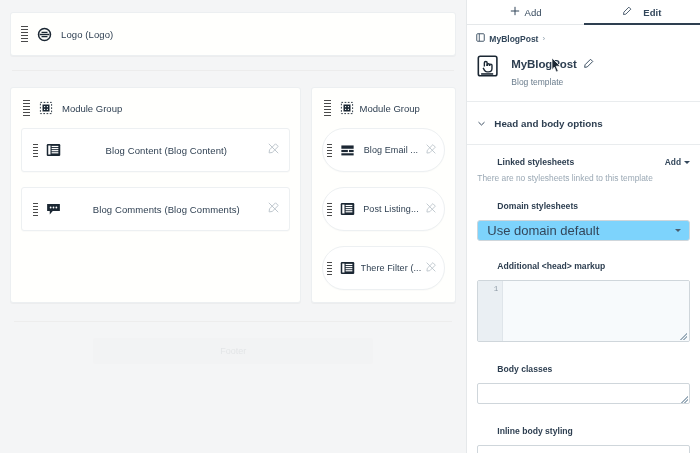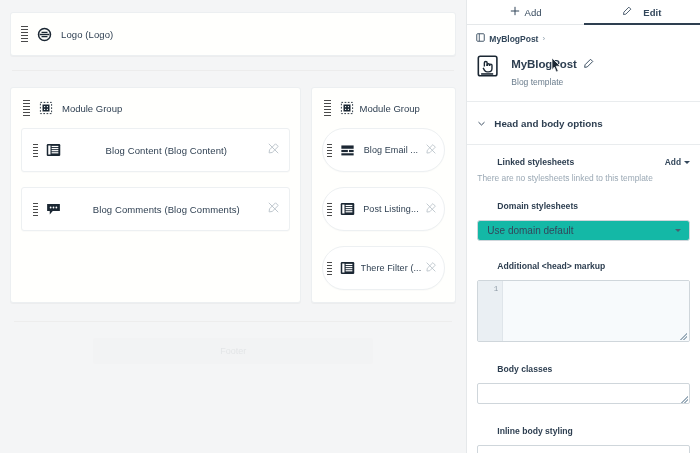--- a/index.html
+++ b/index.html
@@ -173,24 +173,24 @@
     display:flex; align-items:center; gap:3px; cursor:pointer;
   }
   .caret { width:0;height:0;border-left:3px solid transparent;border-right:3px solid transparent;border-top:3.5px solid #33475b; }
   .helper { font-size: 8.4px; color:#9aa8b4; margin-top: 6px; }
 
   .select {
     margin-top: 7px;
     height: 21px;
     border: 1px solid #cfd6db;
     border-radius: 3px;
-    background:#14b8a6;
+    background:#7dd3fc;
     display:flex; align-items:center; justify-content:space-between;
     padding: 0 8px 0 9px;
-    font-size: 10px; color:#33475b;
+    font-size: 13px; color:#33475b;
     cursor:pointer;
   }
   .select .caret { border-top-color:#4a5d6e; }
 
   .code {
     margin-top: 7px;
     height: 62px;
     border:1px solid #cfd6db;
     border-radius:2px;
     background:#f7fafc;

